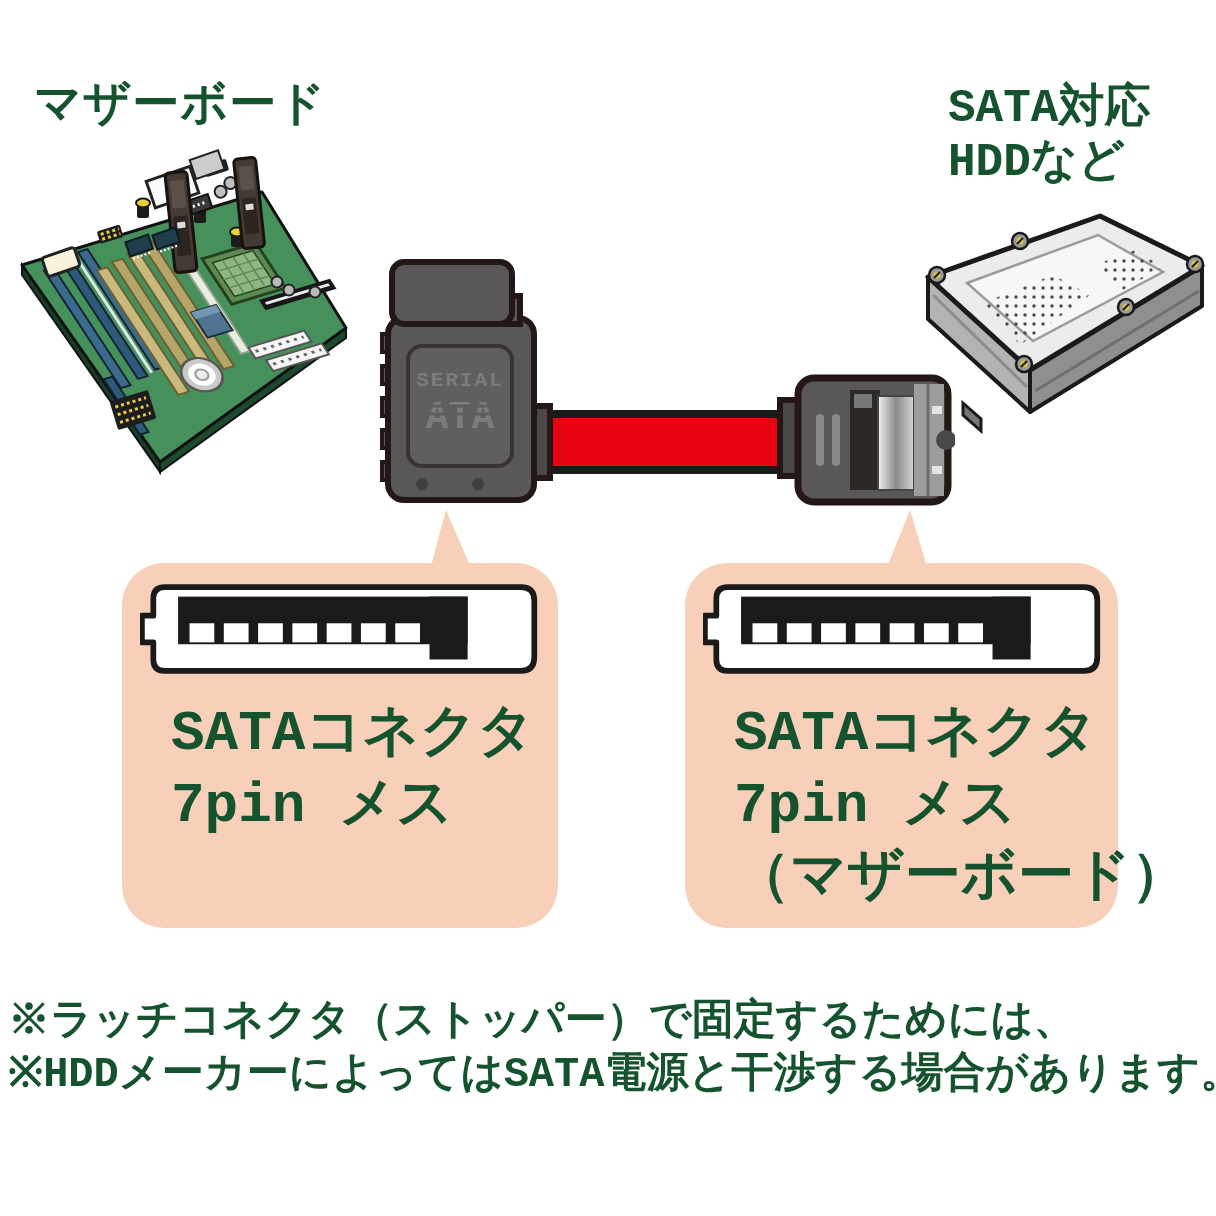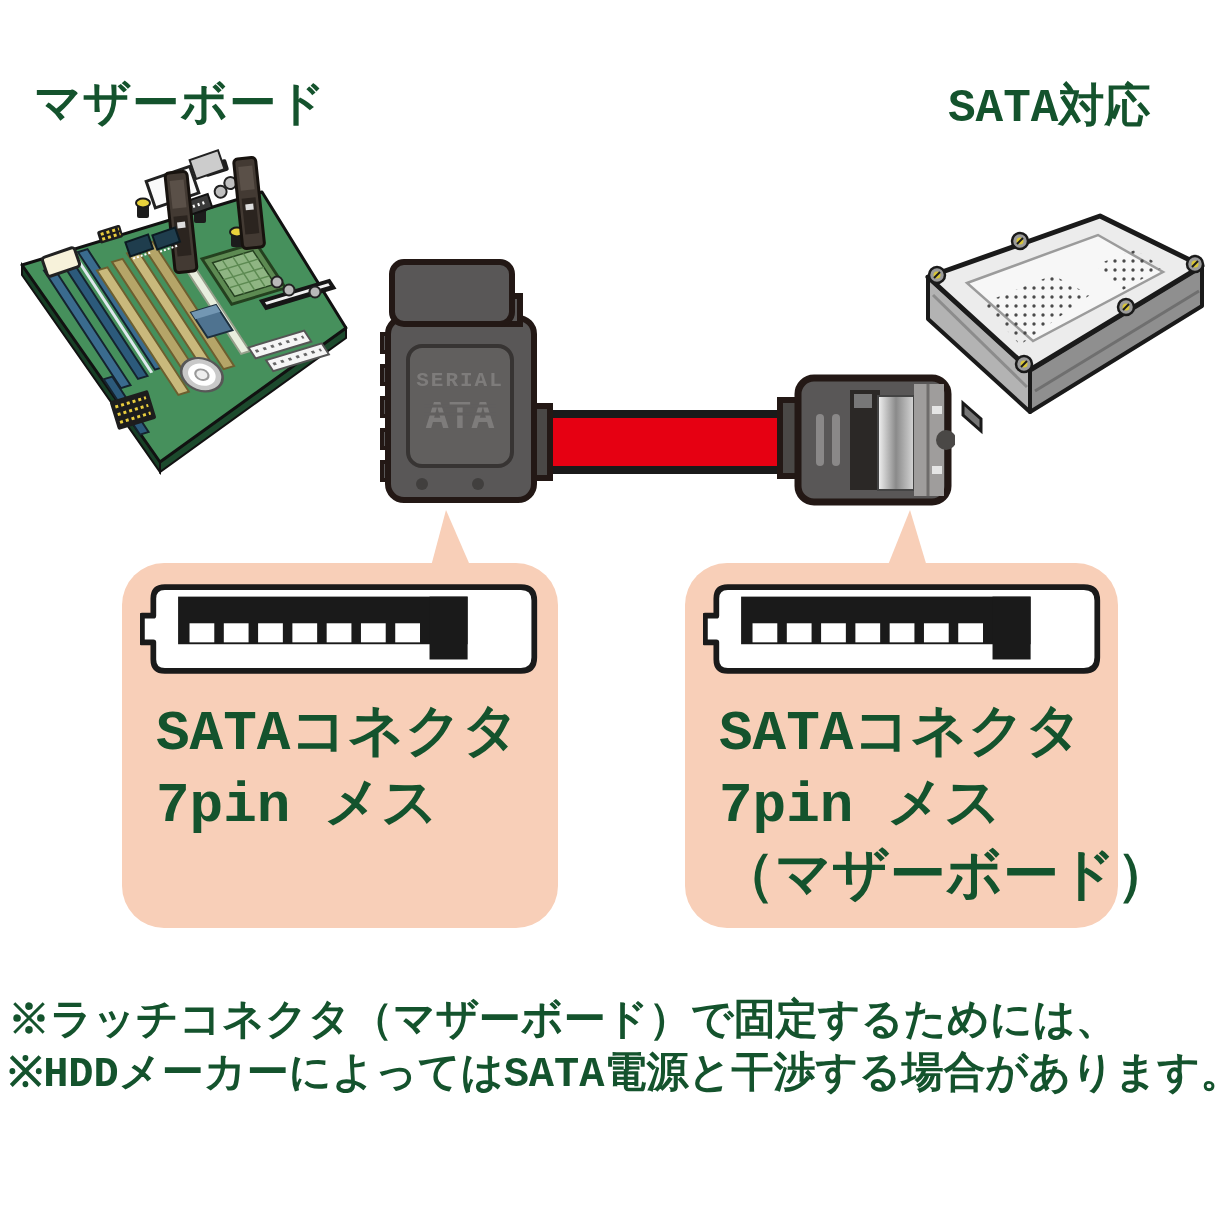--- a/index.html
+++ b/index.html
@@ -7,38 +7,39 @@
     position:relative;width:1216px;height:1216px;background:#ffffff;overflow:hidden;
     font-family:Liberation Mono, monospace;color:#14532d;
   }
   .abs{position:absolute;}
   .title{font-size:47px;font-weight:700;letter-spacing:1px;white-space:nowrap;}
   .title-right{font-size:46px;font-weight:700;line-height:1.18;white-space:nowrap;}
   .callout{
     position:absolute;width:436px;height:365px;background:#f8cfb8;border-radius:42px;
   }
   .callout .icon-wrap{position:absolute;left:18px;top:20px;width:400px;height:92px;}
-  .callout .cap{position:absolute;left:34px;font-size:56px;font-weight:700;white-space:nowrap;letter-spacing:0px;}
+  .callout .cap{position:absolute;left:49px;font-size:56px;font-weight:700;white-space:nowrap;letter-spacing:0px;}
   .cap.l1{top:130px;}
   .cap.l2{top:202px;}
   .cap.l3{top:274px;}
   .tri{position:absolute;width:44px;height:60px;}
   .notes{position:absolute;left:8px;top:996px;width:1206px;font-size:42px;font-weight:700;line-height:1.25;white-space:nowrap;}
   .notes .indent{padding-left:44px;}
   svg{display:block;}
 </style>
 </head>
 <body>
 
 <div class="page">
 
   <div class="abs title" style="left:34px;top:72px;">マザーボード</div>
 
   <div class="abs title-right" style="left:948px;top:82px;">
     <div>SATA対応</div>
+    <div>HDDなど</div>
   </div>
 
   <div class="abs" style="left:12px;top:142px;">
     <svg width="342" height="336" viewBox="0 0 342 336">
 
       <polygon points="10,123 148,320 148,330 10,133" fill="#173f26" stroke="#111" stroke-width="2"></polygon>
       <polygon points="148,320 334,186 334,196 148,330" fill="#1c4a2d" stroke="#111" stroke-width="2"></polygon>
 
       <polygon points="10,123 250,50 334,186 148,320" fill="#46905c" stroke="#111" stroke-width="3" stroke-linejoin="round"></polygon>
 
@@ -292,17 +293,17 @@
           <rect x="268" y="42" width="26" height="20" fill="#ffffff"></rect>
         </g>
       </svg>
     </div>
     <div class="cap l1">SATAコネクタ</div>
     <div class="cap l2">7pin メス</div>
     <div class="cap l3">（マザーボード）</div>
   </div>
 
   <div class="notes">
-    <div>※ラッチコネクタ（マザーボード）で固定するためには、</div>
+    <div>※ラッチコネクタ（ストッパー）で固定するためには、</div>
     <div>※HDDメーカーによってはSATA電源と干渉する場合があります。</div>
   </div>
 
 </div>
 
 </body></html>

